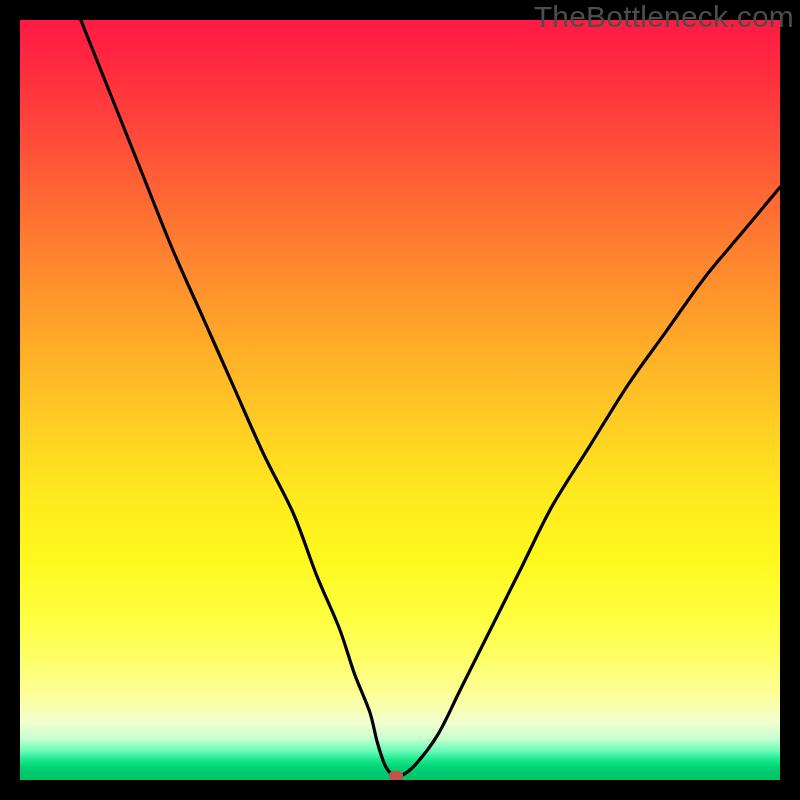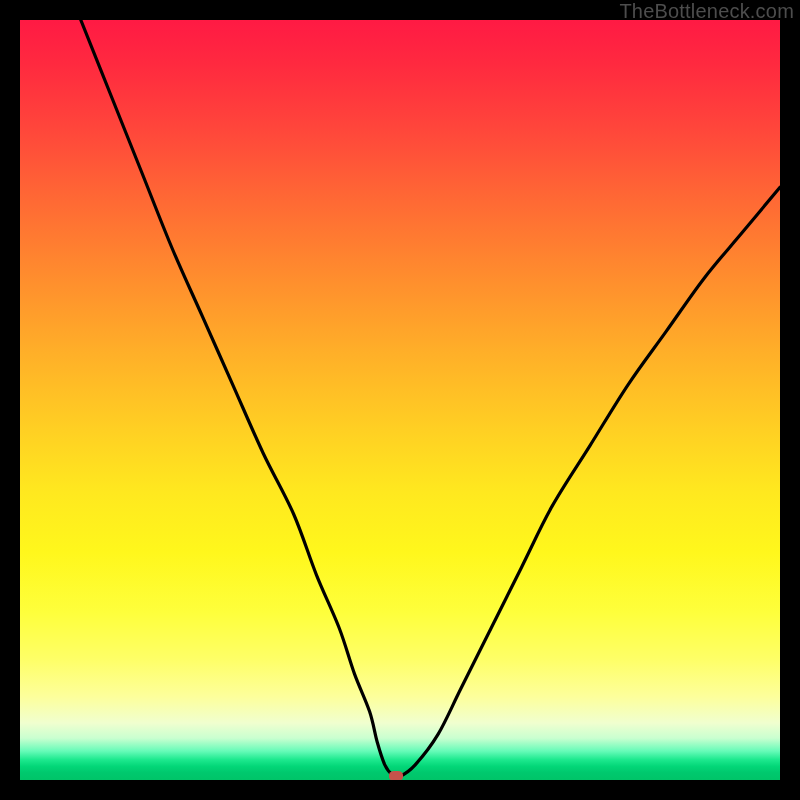--- a/index.html
+++ b/index.html
@@ -63,21 +63,21 @@
     border-radius: 5px / 4px;
     background: #c6534b;
     transform: translate(-50%, -50%);
   }
   .watermark {
     position: absolute;
     top: 0;
     right: 6px;
     color: #4d4d4d;
     font-family: Arial, Helvetica, sans-serif;
-    font-size: 20px;
+    font-size: 30px;
     letter-spacing: 0.2px;
     user-select: none;
   }
 </style>
 </head>
 <body>
 
 <div class="frame">
   <div class="plot">
     <div class="gradient"></div>

